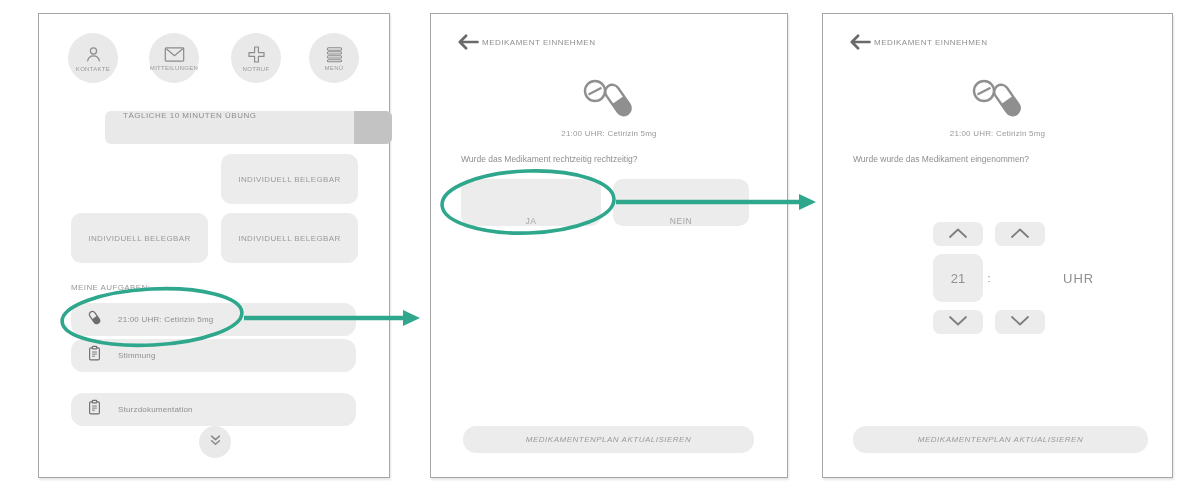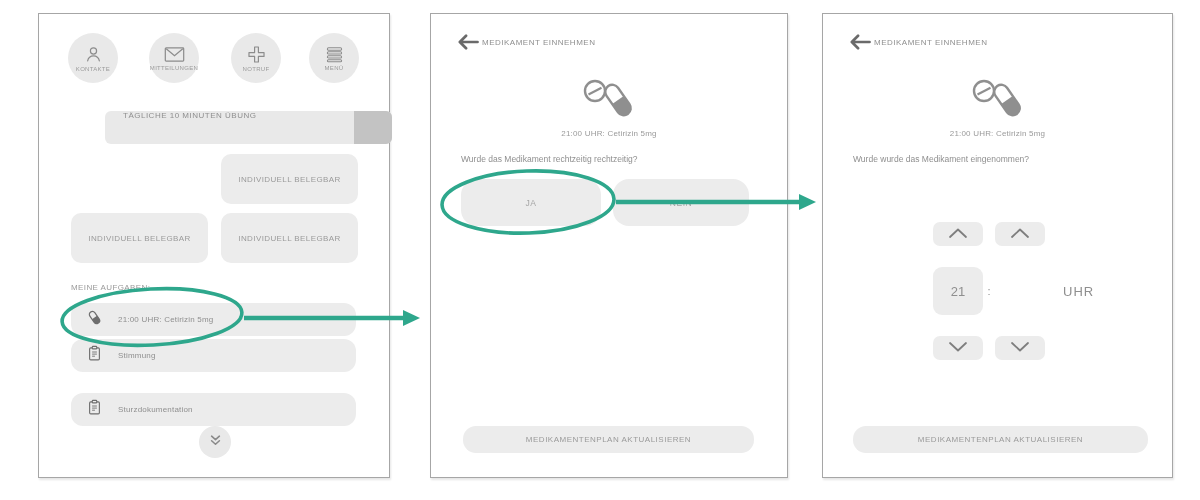--- a/index.html
+++ b/index.html
@@ -74,39 +74,39 @@
   .med-block {
     position:absolute; left:0; right:0; top:62px; display:flex;
     flex-direction:column; align-items:center;
   }
   .med-label { margin-top:5px; font-size:8px; color:#9a9a9a; letter-spacing:.2px; }
 
   .question { position:absolute; left:30px; top:140px; font-size:8.5px; color:#8f8f8f; }
 
   .answer-btn {
     position:absolute; top:165px; height:47px; background:#ececec;
-    border-radius:16px; display:flex; align-items:center; justify-content:center;
+    border-radius:10px; display:flex; align-items:flex-end; justify-content:center;
     font-size:8.5px; letter-spacing:.6px; color:#a5a5a5; cursor:pointer;
   }
   #btn-ja   { left:30px;  width:140px; }
   #btn-nein { left:182px; width:136px; }
 
   .update-btn {
     position:absolute; top:412px; height:27px; background:#ececec;
     border-radius:13px; display:flex; align-items:center; justify-content:center;
-    font-size:8px; letter-spacing:.5px; color:#9a9a9a; cursor:pointer;
+    font-size:8px; letter-spacing:.5px; color:#9a9a9a; cursor:pointer;font-style:italic;
   }
   #panel2 .update-btn { left:32px; width:291px; }
   #panel3 .update-btn { left:30px; width:295px; }
 
   
   .time-picker {
     position:absolute; left:110px; top:208px;
     display:grid; grid-template-columns:50px 12px 50px 14px auto;
-    grid-template-rows:24px 48px 24px; row-gap:21px; align-items:center;
+    grid-template-rows:24px 48px 24px; row-gap:8px; align-items:center;
     justify-items:center;
   }
   .stepper-btn {
     width:50px; height:24px; background:#ececec; border-radius:7px;
     display:flex; align-items:center; justify-content:center; cursor:pointer;
   }
   .stepper-btn svg { color:#7e7e7e; }
   .time-box {
     width:50px; height:48px; background:#ececec; border-radius:9px;
     display:flex; align-items:center; justify-content:center;

